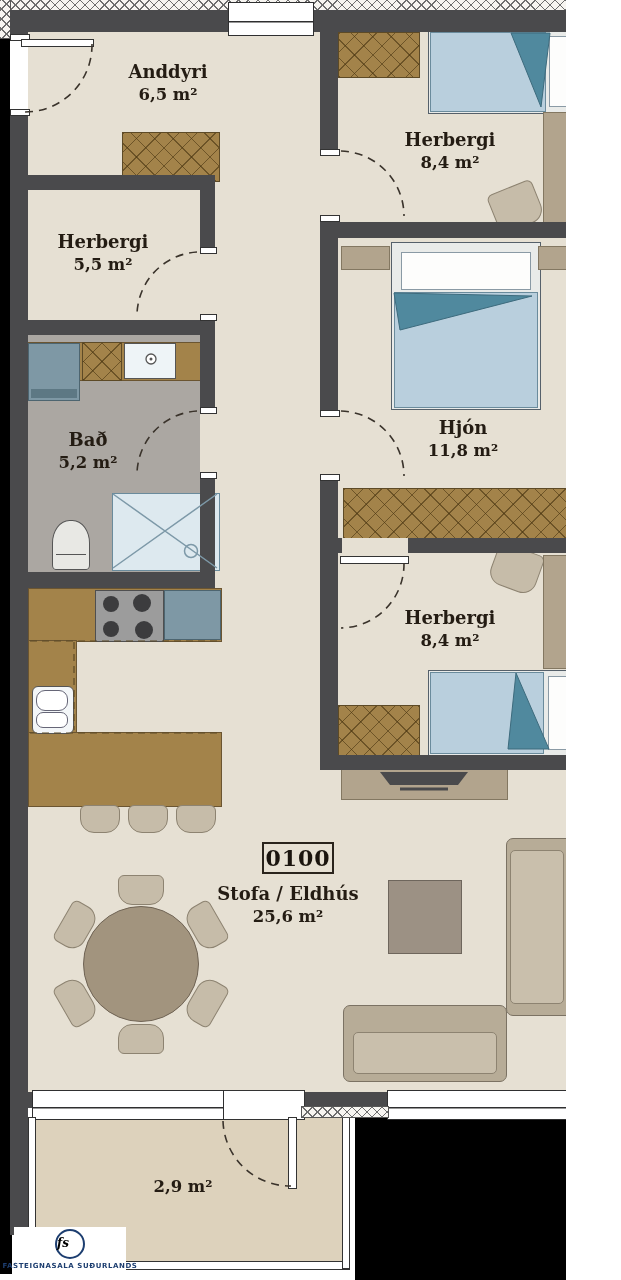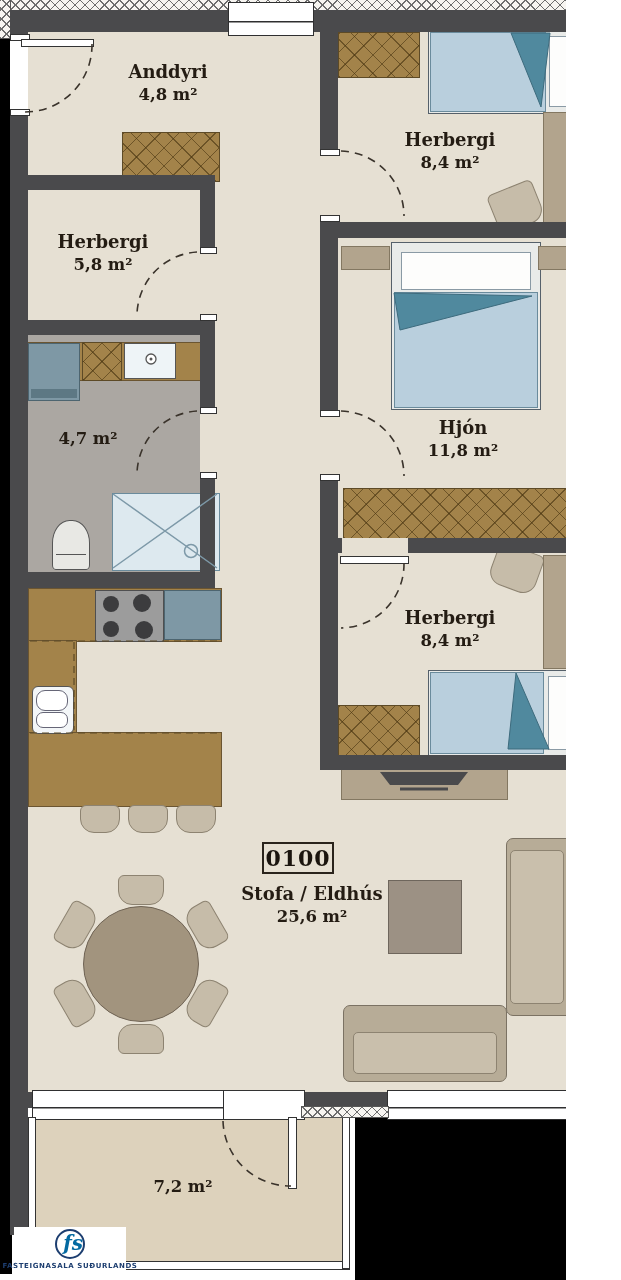--- a/index.html
+++ b/index.html
@@ -41,21 +41,21 @@
   .lbl{position:absolute;z-index:50;text-align:center;color:#241c13;font-weight:bold;line-height:1.32;}
   .lbl .nm{font-size:18px;display:block;}
   .lbl .ar{font-size:16.5px;display:block;}
   .unitbox{position:absolute;z-index:50;border:2px solid #2a241c;color:#1a140e;font-weight:bold;
            font-size:22px;text-align:center;line-height:28px;letter-spacing:1px;}
   svg.ovl{position:absolute;left:0;top:0;z-index:40;pointer-events:none;}
   
   .logo{position:absolute;left:14px;top:1227px;width:112px;height:47px;background:#ffffff;z-index:60;
         display:flex;flex-direction:column;align-items:center;justify-content:flex-start;}
   .logo .ring{width:26px;height:26px;border:2.5px solid #1d3e70;border-radius:50%;margin-top:2px;
-        color:#0369a1;font-style:italic;font-size:20px;line-height:25px;text-align:right;font-weight:bold;}
+        color:#000000;font-style:italic;font-size:12px;line-height:25px;text-align:left;font-weight:bold;}
   .logo .lt{color:#1d3e70;font-size:7px;font-weight:bold;letter-spacing:.6px;margin-top:3px;
         font-family:"DejaVu Sans","Liberation Sans",sans-serif;white-space:nowrap;}
 </style>
 </head>
 <body>
 
 <div class="stage">
 
   <div class="blk" style="left:0;top:38px;width:12px;height:1236px;"></div>
   <div class="blk" style="left:355px;top:1117px;width:266px;height:163px;"></div>
@@ -227,48 +227,49 @@
       <polygon points="380,772 468,772 458,785 390,785" fill="#4a4a4c"></polygon>
       <path d="M 400 789 H 448" stroke="#4a4a4c" stroke-width="3"></path>
     </g>
     <g stroke="#5d4a26" stroke-width="1.2" stroke-dasharray="7 5" fill="none">
       <path d="M 30 641 H 218 M 74 642 V 730 M 30 733 H 218"></path>
     </g>
   </svg>
 
   <div class="lbl" style="left:78px;top:60px;width:180px;">
     <span class="nm">Anddyri</span>
-    <span class="ar">4,8 m²</span>
+    <span class="ar">6,5 m²</span>
   </div>
   <div class="lbl" style="left:360px;top:128px;width:180px;">
     <span class="nm">Herbergi</span>
     <span class="ar">8,4 m²</span>
   </div>
   <div class="lbl" style="left:23px;top:230px;width:160px;">
     <span class="nm">Herbergi</span>
-    <span class="ar">5,8 m²</span>
+    <span class="ar">5,5 m²</span>
   </div>
   <div class="lbl" style="left:18px;top:428px;width:140px;">
-    <span class="ar">4,7 m²</span>
+    <span class="nm">Bað</span>
+    <span class="ar">5,2 m²</span>
   </div>
   <div class="lbl" style="left:373px;top:416px;width:180px;">
     <span class="nm">Hjón</span>
     <span class="ar">11,8 m²</span>
   </div>
   <div class="lbl" style="left:360px;top:606px;width:180px;">
     <span class="nm">Herbergi</span>
     <span class="ar">8,4 m²</span>
   </div>
   <div class="unitbox" style="left:262px;top:842px;width:68px;height:28px;">0100</div>
-  <div class="lbl" style="left:212px;top:882px;width:200px;">
+  <div class="lbl" style="left:188px;top:882px;width:200px;">
     <span class="nm">Stofa / Eldhús</span>
     <span class="ar">25,6 m²</span>
   </div>
   <div class="lbl" style="left:93px;top:1176px;width:180px;">
-    <span class="ar">7,2 m²</span>
+    <span class="ar">2,9 m²</span>
   </div>
 
   <div class="logo">
     <div class="ring">fs</div>
     <div class="lt">FASTEIGNASALA SUÐURLANDS</div>
   </div>
 
 </div>
 
 </body></html>

